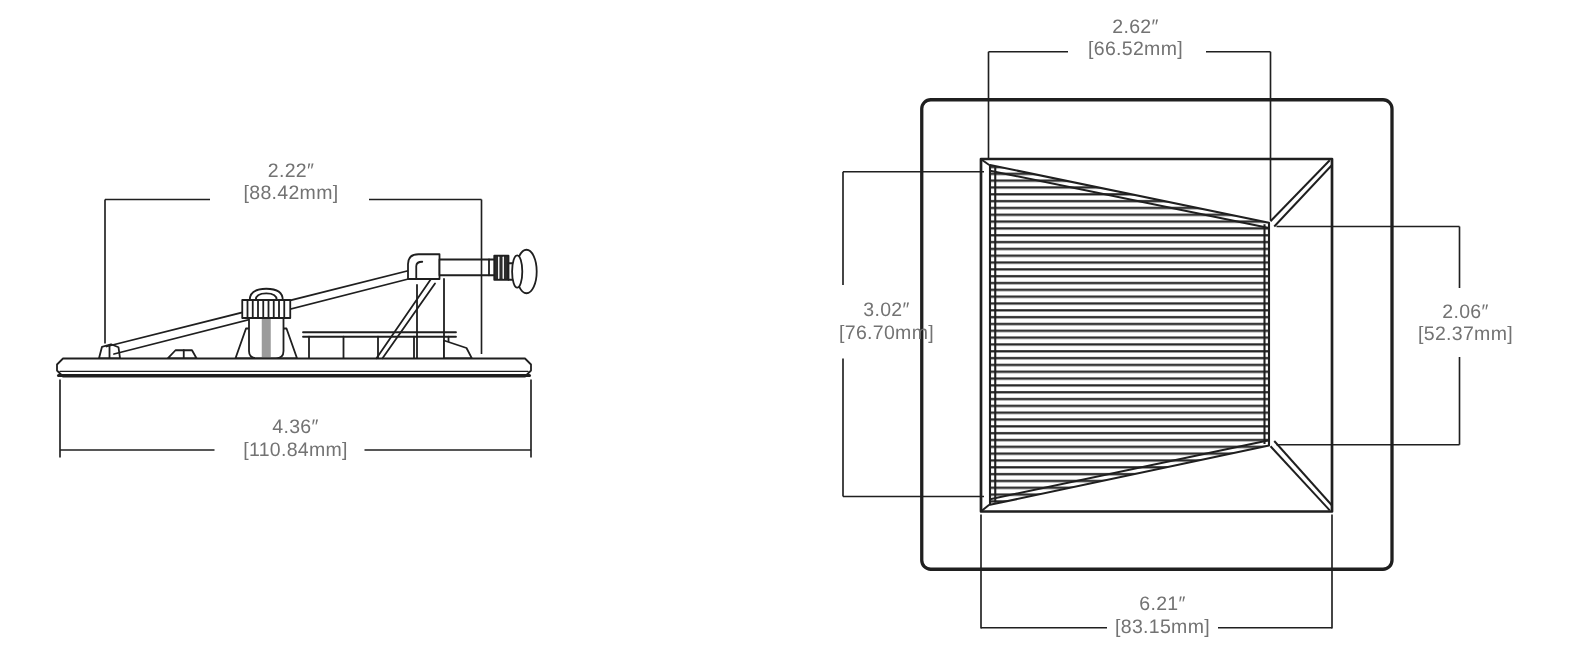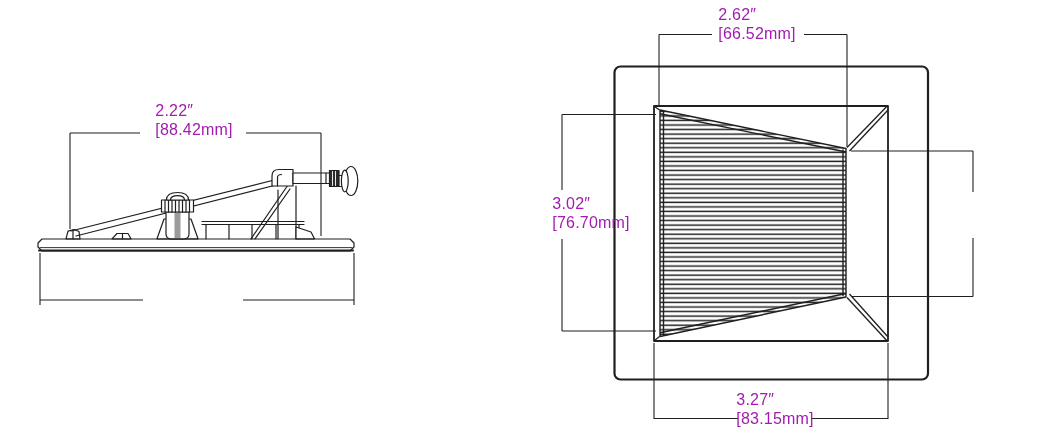--- a/index.html
+++ b/index.html
@@ -7,23 +7,24 @@
     position:relative;
     width:1053px;height:445px;
     background:#fff;
     font-family:"Liberation Sans", sans-serif;
     overflow:hidden;
   }
   .art{position:absolute;left:0;top:0;}
   .dim{
     position:absolute;
     transform:translate(-50%,-50%);
-    font-size:16px;
+    text-align:center;
+    font-size:13px;
     line-height:1.16;
-    color:#a21caf;
+    color:#737373;
     white-space:nowrap;
     letter-spacing:.2px;
   }
 </style>
 </head>
 <body>
 
 <div class="canvas">
 
   <svg class="art" width="1053" height="445" viewBox="0 0 1053 445">
@@ -175,30 +176,38 @@
         <line x1="812" y1="418.5" x2="888" y2="418.5"></line>
       </g>
     </g>
   </svg>
 
   <div class="dim" style="left:194px;top:121px">
     <div>2.22″</div>
     <div>[88.42mm]</div>
   </div>
 
+  <div class="dim" style="left:197px;top:292px">
+    <div>4.36″</div>
+    <div>[110.84mm]</div>
+  </div>
 
   <div class="dim" style="left:757px;top:25px">
     <div>2.62″</div>
     <div>[66.52mm]</div>
   </div>
 
   <div class="dim" style="left:591px;top:214px">
     <div>3.02″</div>
     <div>[76.70mm]</div>
   </div>
 
+  <div class="dim" style="left:977px;top:215px">
+    <div>2.06″</div>
+    <div>[52.37mm]</div>
+  </div>
 
   <div class="dim" style="left:775px;top:410px">
-    <div>3.27″</div>
+    <div>6.21″</div>
     <div>[83.15mm]</div>
   </div>
 
 </div>
 
 </body></html>

